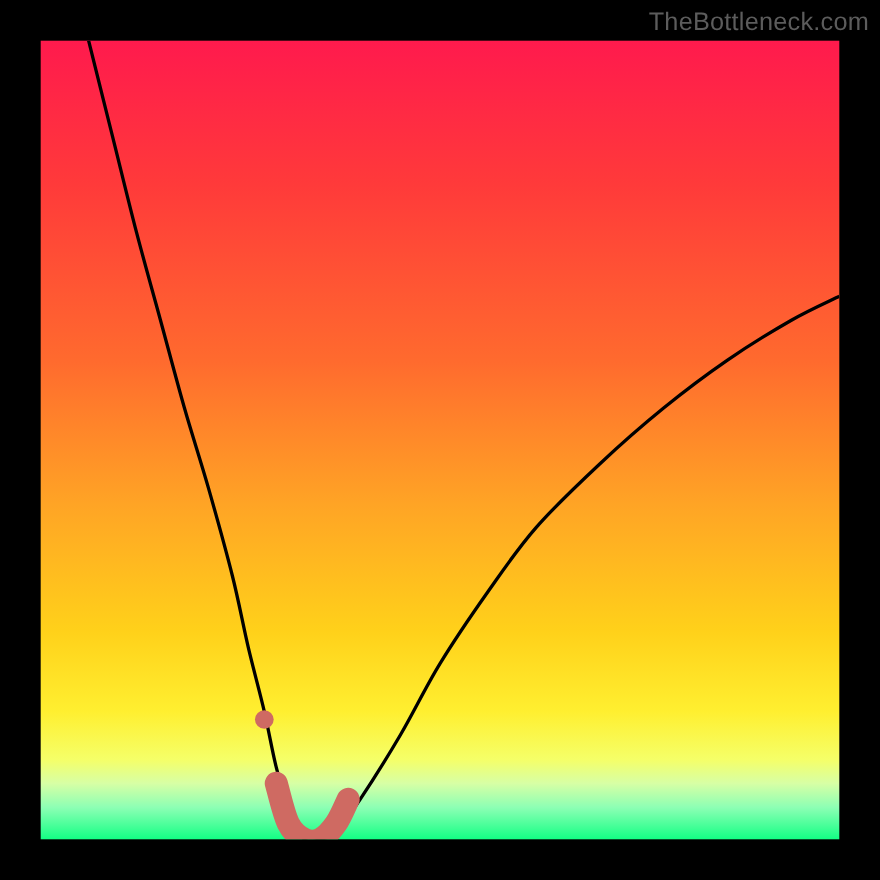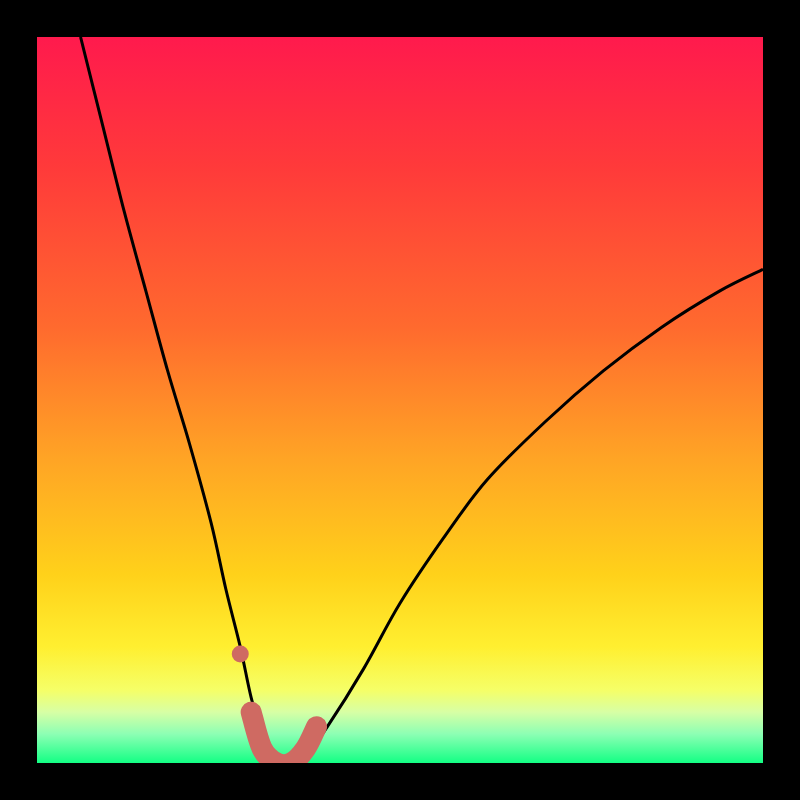--- a/index.html
+++ b/index.html
@@ -54,20 +54,21 @@
     position: absolute;
     left: 0;
     top: 0;
   }
 </style>
 </head>
 <body>
 
 <div class="frame">
 
+  <div class="watermark">TheBottleneck.com</div>
 
   <div class="plot" id="plot" style="--g0: #ff1a4d; --g1: #ff3a3a; --g2: #ff6a2e; --g3: #ffa425; --g4: #ffd11a; --g5: #ffef30; --g6: #f5ff68; --g7: #d7ffa5; --g8: #8dffb4; --g9: #13ff84;">
     <svg class="curves" id="svg" width="726" height="726">
         <path d="M 43.559999999999995 0 C 47.19 14.520000000000001, 58.080000000000005 58.08, 65.34 87.12 C 72.60000000000001 116.16000000000001, 79.85999999999999 146.41000000000003, 87.11999999999999 174.24 C 94.38 202.07, 101.63999999999999 227.47999999999996, 108.89999999999999 254.09999999999997 C 116.16 280.71999999999997, 123.42 308.54999999999995, 130.68 333.96 C 137.94 359.37, 145.20000000000002 381.15, 152.46 406.56 C 159.72 431.97, 168.18999999999997 462.21999999999997, 174.23999999999998 486.41999999999996 C 180.29 510.61999999999995, 183.92000000000002 531.1899999999999, 188.76000000000002 551.76 C 193.60000000000002 572.33, 199.04500000000004 591.69, 203.28000000000003 609.84 C 207.51500000000001 627.99, 210.54 646.14, 214.17 660.66 C 217.79999999999998 675.18, 220.825 686.07, 225.06 696.96 C 229.29500000000002 707.85, 234.74 721.16, 239.58 726 C 244.42000000000002 730.84, 249.26 727.21, 254.1 726 C 258.94 724.79, 262.57 724.79, 268.62 718.74 C 274.67 712.69, 280.72 704.22, 290.40000000000003 689.7 C 300.08000000000004 675.1800000000001, 314.6 652.19, 326.7 631.62 C 338.79999999999995 611.05, 349.69 588.06, 363 566.28 C 376.31 544.5, 392.0400000000001 521.51, 406.56000000000006 500.94 C 421.08000000000004 480.37, 433.18 462.22, 450.12 442.86 C 467.06 423.5, 488.84 402.93000000000006, 508.2 384.78000000000003 C 527.56 366.63, 546.92 349.69, 566.28 333.96 C 585.64 318.22999999999996, 605 303.71000000000004, 624.36 290.40000000000003 C 643.72 277.09000000000003, 665.5 263.78, 682.4399999999999 254.09999999999997 C 699.3799999999999 244.41999999999996, 718.74 235.94999999999993, 726 232.31999999999994" fill="none" stroke="#000000" stroke-width="3"></path>
         <circle cx="203.28000000000003" cy="617.1" r="8.5" fill="#cf6a62"></circle>
         <path d="M 214.17 675.18 C 215.98499999999999 681.23, 220.825 703.01, 225.06 711.48 C 229.29500000000002 719.95, 234.74 723.58, 239.58 726 C 244.42000000000002 728.42, 249.26 728.42, 254.1 726 C 258.94 723.58, 264.385 717.53, 268.62 711.48 C 272.855 705.4300000000001, 277.695 693.33, 279.51 689.7" fill="none" stroke="#cf6a62" stroke-width="21" stroke-linecap="round" stroke-linejoin="round"></path>
       </svg>
   </div>
 
 </div>

